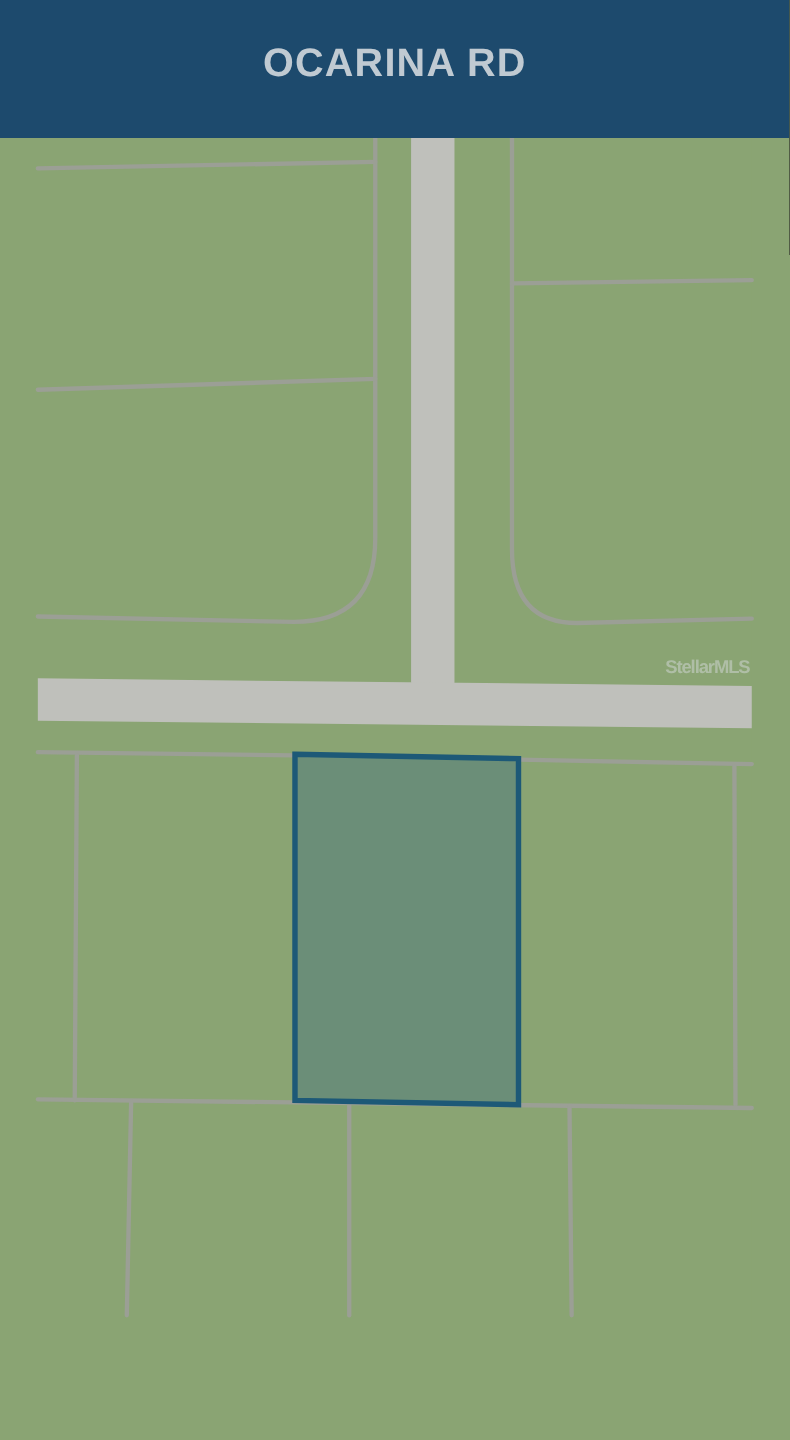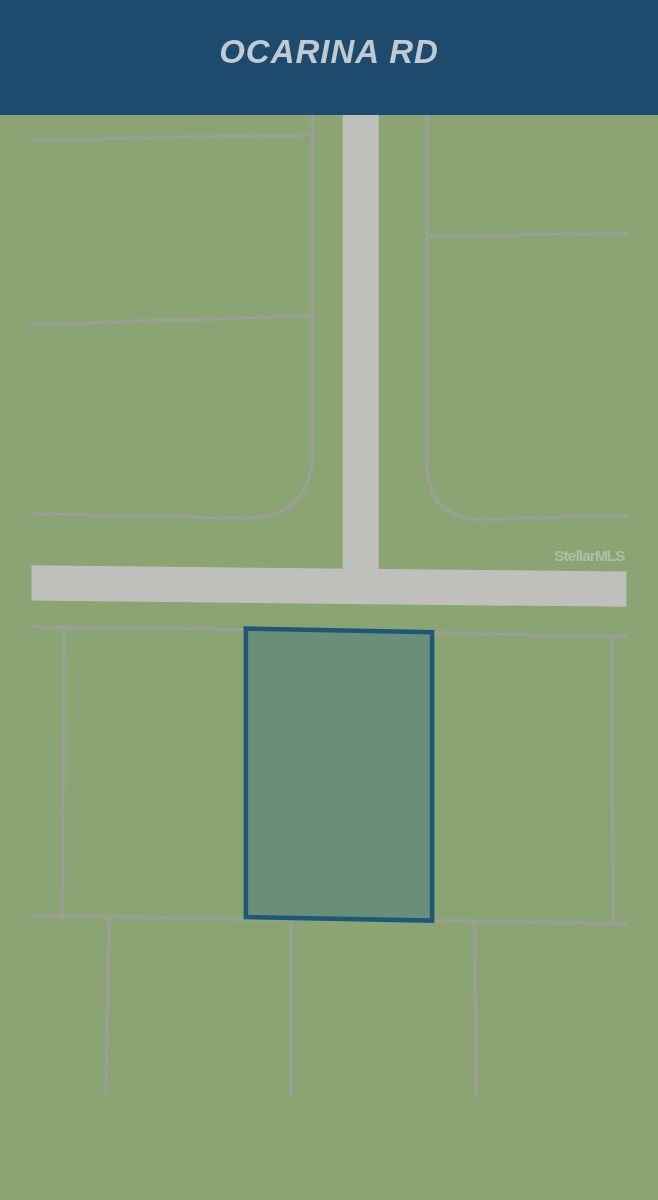--- a/index.html
+++ b/index.html
@@ -18,21 +18,20 @@
     display:flex;align-items:center;justify-content:center;
     box-sizing:border-box;
     padding-bottom:12px;
   }
   .banner-title{
     color:#C0CAD2;
     font-size:33px;
     font-weight:bold;
     letter-spacing:1px;
     user-select:none;
-    font-style:italic;
   }
   .map-wrap{
     position:absolute;top:115px;left:0;
     width:658px;height:1085px;
   }
   svg{display:block;}
   .watermark{
     font-family:"Liberation Sans", sans-serif;
     font-size:17px;
     font-weight:bold;

